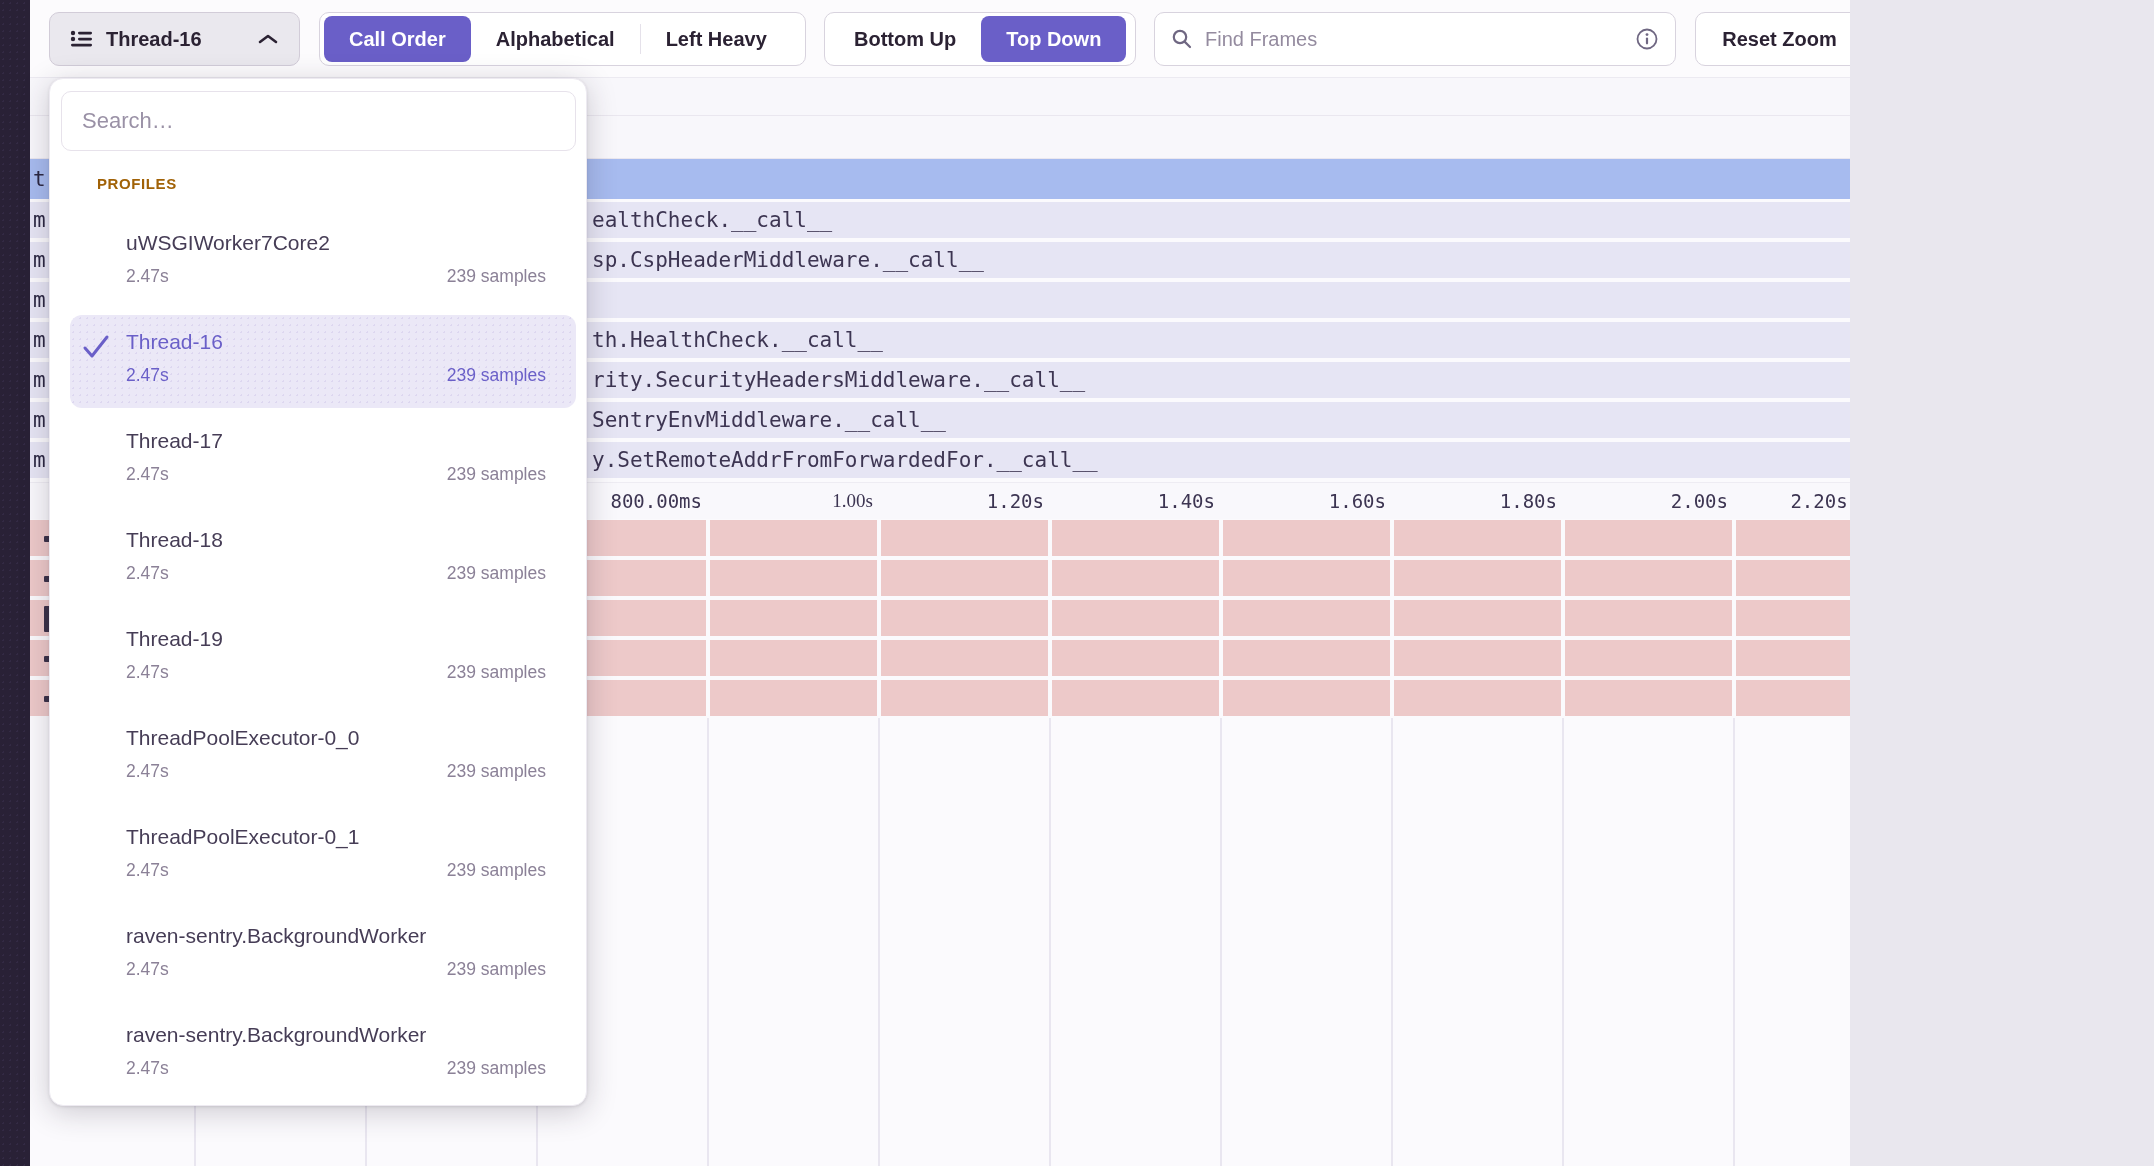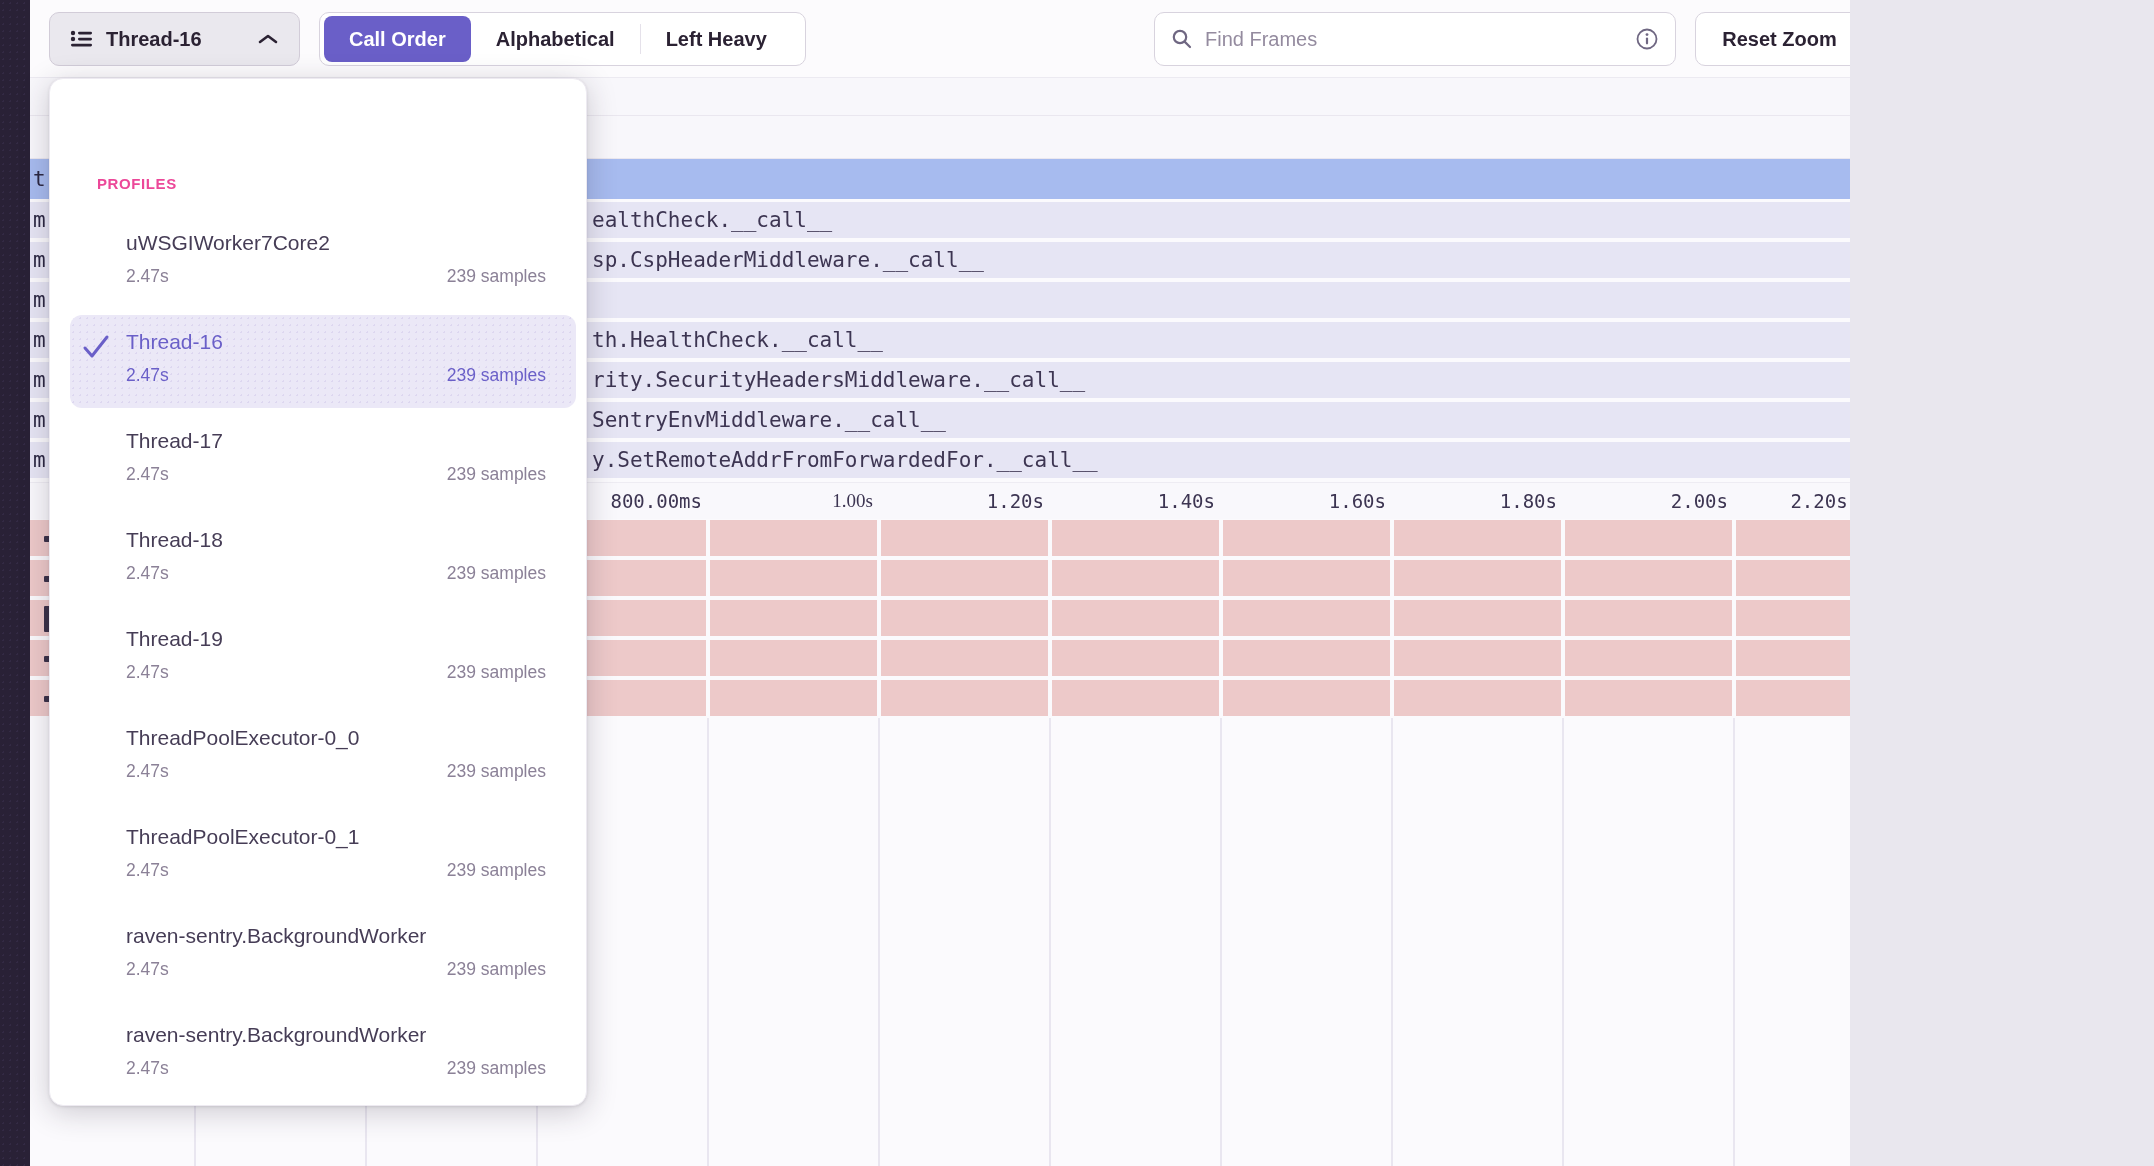--- a/index.html
+++ b/index.html
@@ -52,21 +52,21 @@
   .bottom-area{position:absolute;left:30px;top:718px;width:2124px;height:448px;background:#fbfafd;}
   .bottom-area .grid-line{width:2px;background:#e9e6f0;}
   
   .dropdown{position:absolute;left:49px;top:78px;width:538px;height:1028px;box-sizing:border-box;background:#fff;
             border:1px solid #edeaf1;border-radius:14px;z-index:10;
             box-shadow:0 6px 30px rgba(43,34,51,.22),0 1px 3px rgba(43,34,51,.12);}
   .dd-search{position:absolute;left:11px;right:10px;top:12px;height:60px;box-sizing:border-box;
              border:1.5px solid #e7e2eb;border-radius:10px;display:flex;align-items:center;padding:0 18px;}
   .dd-search input{border:none;outline:none;width:100%;font-family:"Liberation Sans",sans-serif;font-size:22px;color:#2b2233;background:transparent;}
   .dd-search input::placeholder{color:#9a91a6;}
-  .dd-section-label{position:absolute;left:47px;top:96px;font-size:15px;font-weight:bold;letter-spacing:.6px;color:#ec4899;}
+  .dd-section-label{position:absolute;left:47px;top:96px;font-size:15px;font-weight:bold;letter-spacing:.6px;color:#a16207;}
   .dd-items{position:absolute;left:0;right:0;top:137px;}
   .dd-item{position:relative;height:99px;cursor:default;}
   .dd-item .pill{display:none;}
   .dd-item.selected .pill{display:block;position:absolute;left:20px;right:10px;top:0;height:93px;border-radius:12px;background:#ebe8f7;
             background-image:radial-gradient(#ddd7f0 1px,transparent 1px);background-size:7px 7px;}
   .dd-item .name{position:absolute;left:76px;top:15px;font-size:21px;color:#463d56;white-space:nowrap;}
   .dd-item .dur{position:absolute;left:76px;top:50px;font-size:17.5px;color:#8b8197;}
   .dd-item .smp{position:absolute;right:40px;top:50px;font-size:17.5px;color:#8b8197;}
   .dd-item .check{display:none;}
   .dd-item.selected .check{display:block;position:absolute;left:32px;top:19px;}
@@ -95,20 +95,24 @@
       </svg>
     </div>
 
     <div class="seg seg1">
       <div class="seg-item active">Call Order</div>
       <div class="seg-item">Alphabetical</div>
       <div class="seg-div"></div>
       <div class="seg-item">Left Heavy</div>
     </div>
 
+    <div class="seg seg2">
+      <div class="seg-item">Bottom Up</div>
+      <div class="seg-item active">Top Down</div>
+    </div>
 
     <div class="btn search-box">
       <svg class="icon" width="22" height="22" viewBox="0 0 22 22">
         <circle cx="9" cy="9" r="6.2" fill="none" stroke="#6f6782" stroke-width="2.2"></circle>
         <line x1="13.6" y1="13.6" x2="19" y2="19" stroke="#6f6782" stroke-width="2.2" stroke-linecap="round"></line>
       </svg>
       <input type="text" placeholder="Find Frames" style="">
       <svg class="icon" width="24" height="24" viewBox="0 0 24 24">
         <circle cx="12" cy="12" r="9.5" fill="none" stroke="#6f6782" stroke-width="1.8"></circle>
         <circle cx="12" cy="7.6" r="1.4" fill="#6f6782"></circle>
@@ -230,20 +234,23 @@
       <div class="grid-line" style="left: 1019px;"></div>
       <div class="grid-line" style="left: 1190px;"></div>
       <div class="grid-line" style="left: 1361px;"></div>
       <div class="grid-line" style="left: 1532px;"></div>
       <div class="grid-line" style="left: 1703px;"></div>
       <div class="grid-line" style="left: 1874px;"></div>
       <div class="grid-line" style="left: 2045px;"></div>
     </div>
 
   <div class="dropdown">
+    <div class="dd-search">
+      <input type="text" placeholder="Search…" style="">
+    </div>
     <div class="dd-section-label">PROFILES</div>
     <div class="dd-items">
         <div class="dd-item">
           <span class="name">uWSGIWorker7Core2</span>
           <span class="dur">2.47s</span>
           <span class="smp">239 samples</span>
         </div>
         <div class="dd-item selected">
           <div class="pill"></div>
           <svg class="check" width="28" height="26" viewBox="0 0 28 26">

